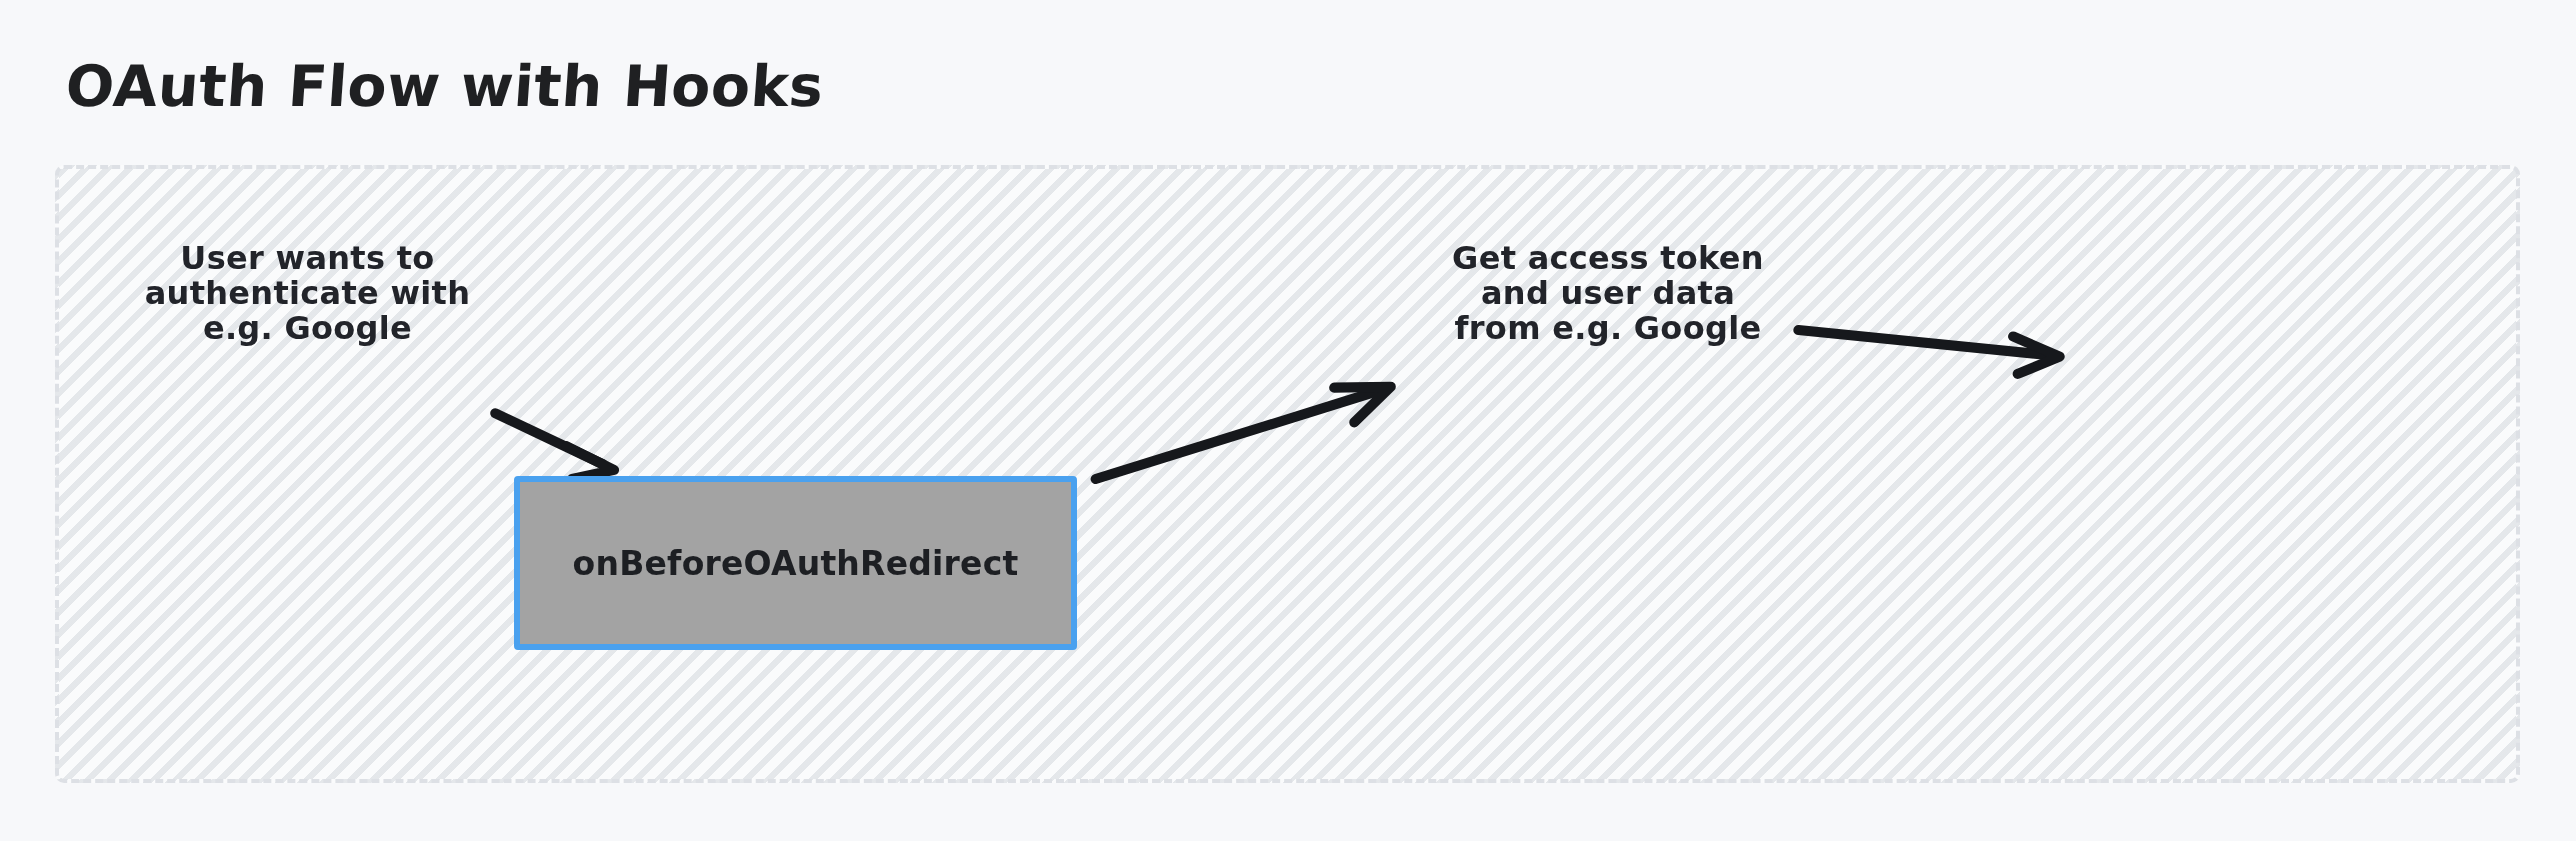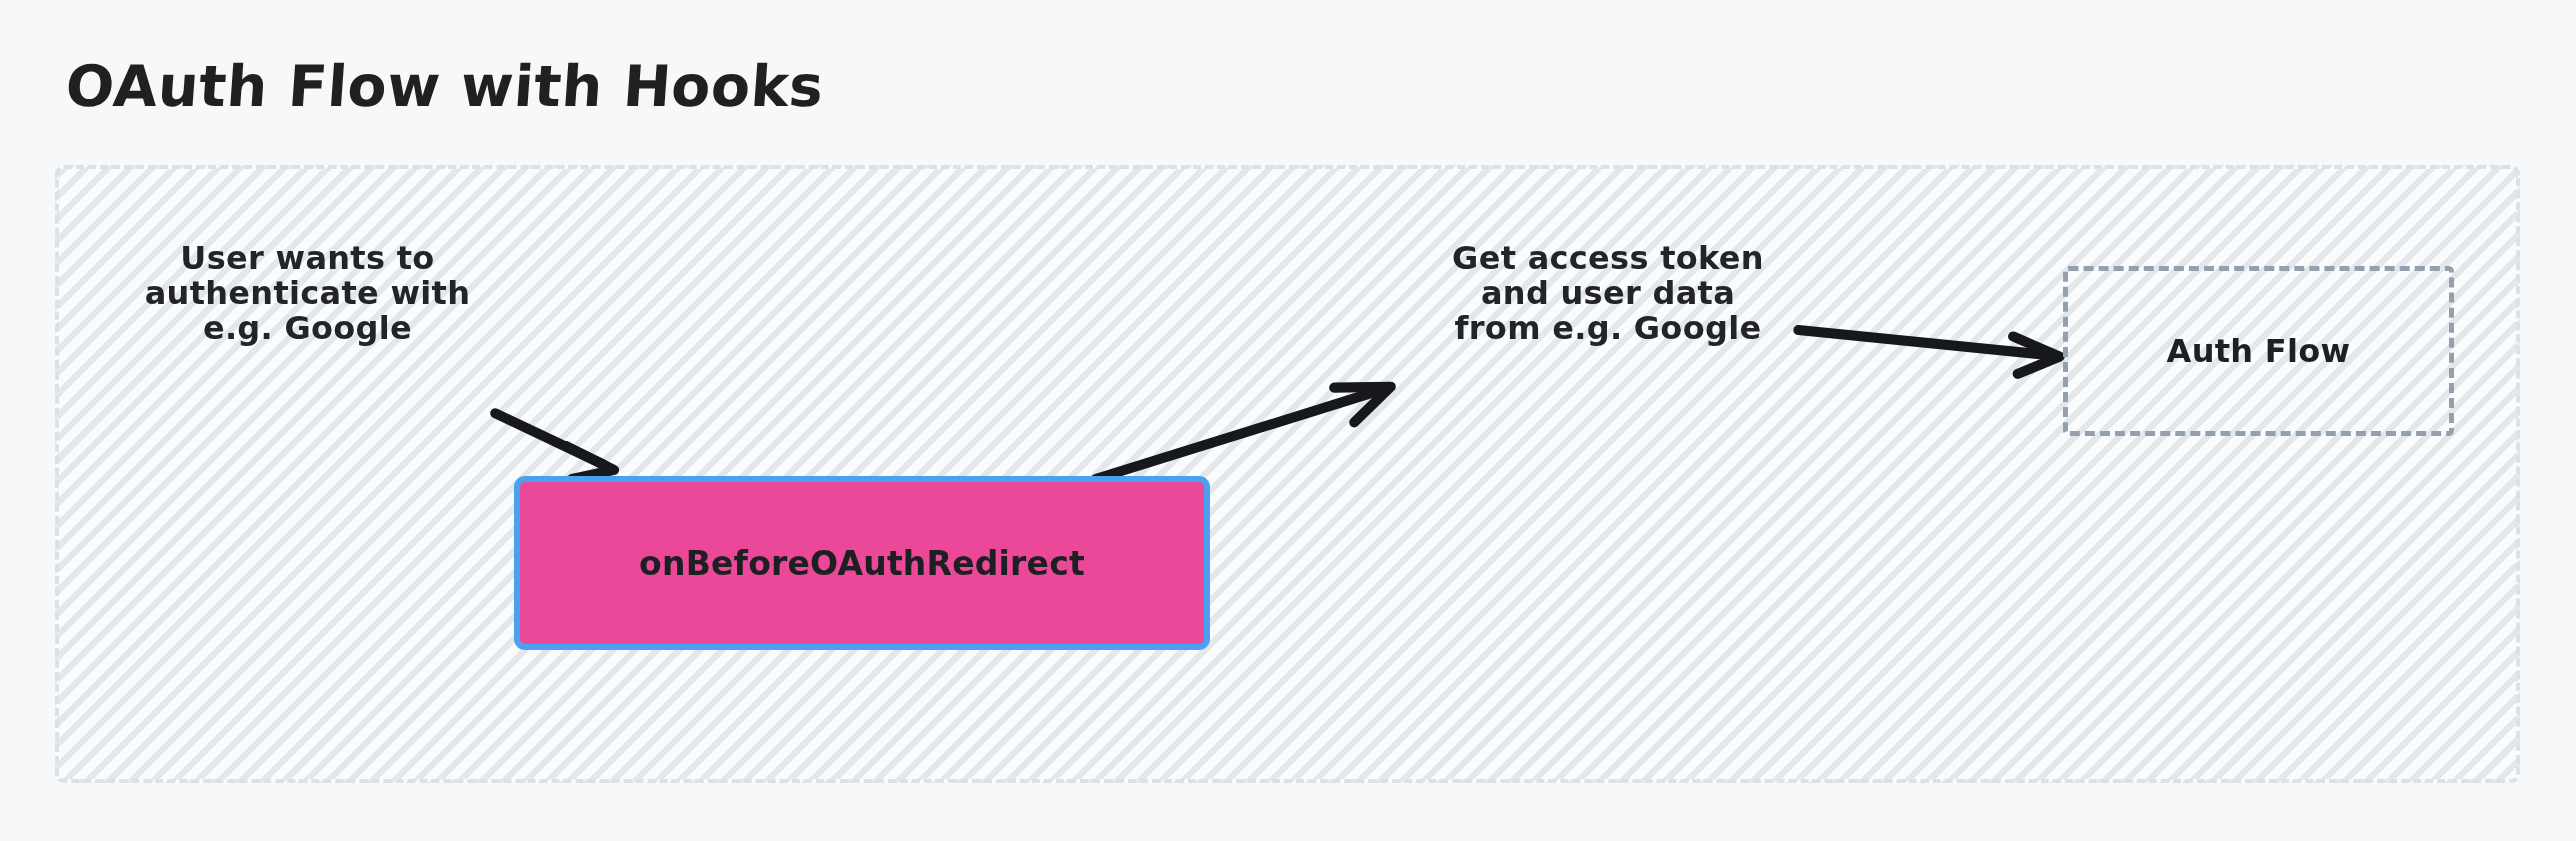--- a/index.html
+++ b/index.html
@@ -86,26 +86,26 @@
     left: 1398px;
     top: 241px;
     width: 420px;
   }
 
   
   #node-on-before-oauth-redirect {
     position: absolute;
     left: 514px;
     top: 476px;
-    width: 696px;
+    width: 563px;
     height: 174px;
     box-sizing: border-box;
-    background: #ec4899;
+    background: #a3a3a3;
     border: 6.4px solid #4aa1ef;
-    border-radius: 11px;
+    border-radius: 4px;
     display: flex;
     align-items: center;
     justify-content: center;
   }
   #node-on-before-oauth-redirect .node-label {
     font-family: "DejaVu Sans", sans-serif;
     font-weight: 700;
     font-size: 33px;
     color: #1d1f23;
     letter-spacing: 0.2px;
@@ -168,18 +168,15 @@
 from e.g. Google</div>
 
   <div id="label-user-authenticate" class="edge-label">User wants to
 authenticate with
 e.g. Google</div>
 
   <div id="node-on-before-oauth-redirect">
     <span class="node-label">onBeforeOAuthRedirect</span>
   </div>
 
-  <div id="group-auth-flow">
-    <span class="group-label">Auth Flow</span>
-  </div>
 
 </div>
 
 
 </body></html>

